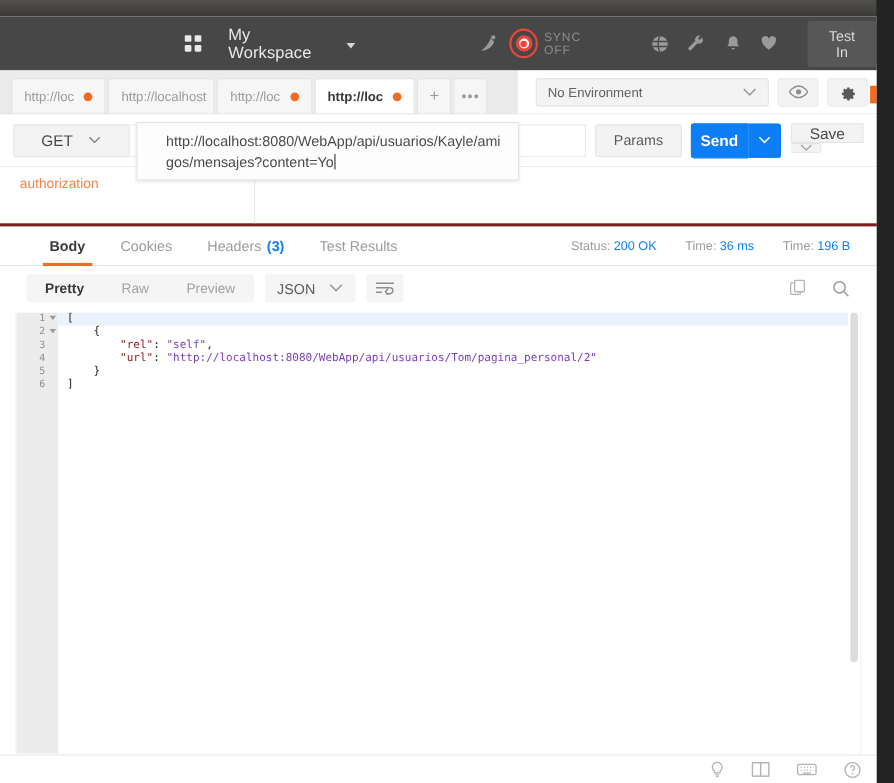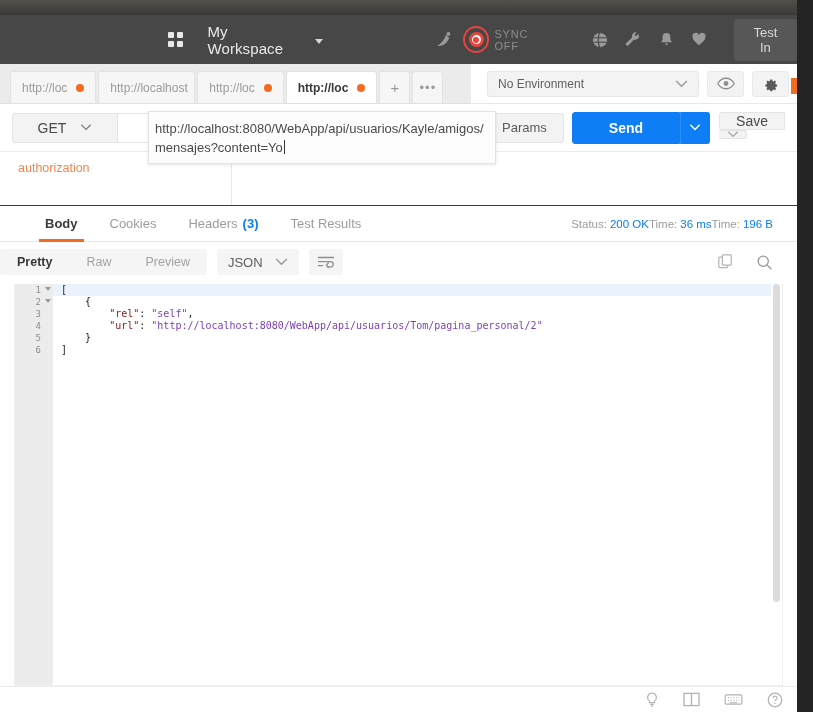--- a/index.html
+++ b/index.html
@@ -129,53 +129,53 @@
     background: #fff; border-radius: 0 3px 3px 0;
   }
   .params-btn {
     margin-left: 8px; height: 30px; padding: 0 16px; background: #f3f3f3;
     border: 1px solid #e4e4e4; border-radius: 3px; color: #5a5a5a; font-size: 13px;
     display: flex; align-items: center;
   }
   .send-grp { margin-left: 8px; display: flex; height: 32px; }
   .send-btn {
     background: #0d7ef5; color: #fff; font-size: 14px; font-weight: bold;
-    padding: 0 36px; display: flex; align-items: center;
+    padding: 0 8px; display: flex; align-items: center;
     border: 1px solid #0d7ef5; border-radius: 3px 0 0 3px;
   }
   .send-caret {
     background: #0d7ef5; border: 1px solid #0d7ef5; border-left: 1px solid #2a8ef7;
     border-radius: 0 3px 3px 0; width: 30px; display: flex; align-items: center; justify-content: center;
   }
   .save-grp { margin-left: 9px; display: flex; height: 32px; flex-direction: column; }
   .save-btn {
     background: #f3f3f3; border: 1px solid #e4e4e4; border-radius: 3px 0 0 3px;
     padding: 0 16px; display: flex; align-items: center; color: #4a4a4a; font-size: 14px;
   }
   .save-caret {
     background: #f3f3f3; border: 1px solid #e4e4e4; border-left: none;
     border-radius: 0 3px 3px 0; width: 28px; display: flex; align-items: center; justify-content: center;
   }
 
   
   .url-overlay {
-    position: absolute; top: 111px; left: 148px; width: 348px; min-height: 44px;
+    position: absolute; top: 111px; left: 124px; width: 348px; min-height: 44px;
     background: #fdfdfd; border: 1px solid #e3e3e3; box-shadow: 0 1px 3px rgba(0,0,0,.10);
-    padding: 7px 10px 6px 6px; z-index: 40;
+    padding: 7px 10px 6px 26px; z-index: 40;
     font-size: 13px; color: #4a4a4a; line-height: 19px; word-break: break-all;
   }
   .url-overlay .caret-bar {
     display: inline-block; width: 1px; height: 14px; background: #333;
     vertical-align: -2px; margin-left: 1px;
   }
 
   
   .kvtable {
     position: absolute; top: 152px; left: 0; width: 797px; height: 54px;
-    background: #fff; border-bottom: 1px solid #7f1d1d;
+    background: #fff; border-bottom: 3px solid #7f1d1d;
     display: flex;
   }
   .kv-col1 { width: 232px; border-right: 1px solid #e8e8e8; padding: 6px 0 0 18px; }
   .kv-key { color: #f0854d; font-size: 12.5px; }
   .kv-col2 { flex: 1; }
 
   
   .resp-tabs {
     position: absolute; top: 206px; left: 0; width: 797px; height: 36px;
     background: #fff; border-bottom: 1px solid #e7e7e7;
@@ -185,29 +185,29 @@
     font-size: 13px; color: #9c9c9c; padding: 0 16px; height: 36px;
     display: flex; align-items: center; position: relative;
   }
   .rtab2.active { color: #3b3b3b; font-weight: bold; }
   .rtab2.active::after {
     content: ""; position: absolute; left: 10px; right: 10px; bottom: 0;
     height: 2.5px; background: #f26b21;
   }
   .rtab2 .cnt { color: #0d7ef5; margin-left: 5px; font-weight: bold; }
   .resp-meta {
-    margin-left: auto; margin-right: 24px; display: flex; 
+    margin-left: auto; margin-right: 24px; display: flex; gap: 26px;
     font-size: 11.5px; color: #9c9c9c;
   }
   .resp-meta b { color: #0d7ef5; font-weight: normal; margin-left: 3px; }
 
   
   .body-tools {
     position: absolute; top: 242px; left: 0; width: 797px; height: 40px;
-    background: #fff; display: flex; align-items: center; padding-left: 0; gap: 10px;
+    background: #fff; display: flex; align-items: center; padding-left: 24px; gap: 10px;
   }
   .seg { display: flex; background: #f5f5f5; border-radius: 3px; height: 26px; align-items: center; }
   .seg div { font-size: 12.5px; color: #a2a2a2; padding: 0 17px; line-height: 26px; }
   .seg div.active { color: #383838; font-weight: bold; }
   .fmt-sel {
     height: 26px; background: #f5f5f5; border-radius: 3px; display: flex; align-items: center;
     gap: 12px; padding: 0 11px; color: #5c5c5c; font-size: 13px;
   }
   .wrap-btn {
     height: 26px; width: 34px; background: #f5f5f5; border-radius: 3px;

